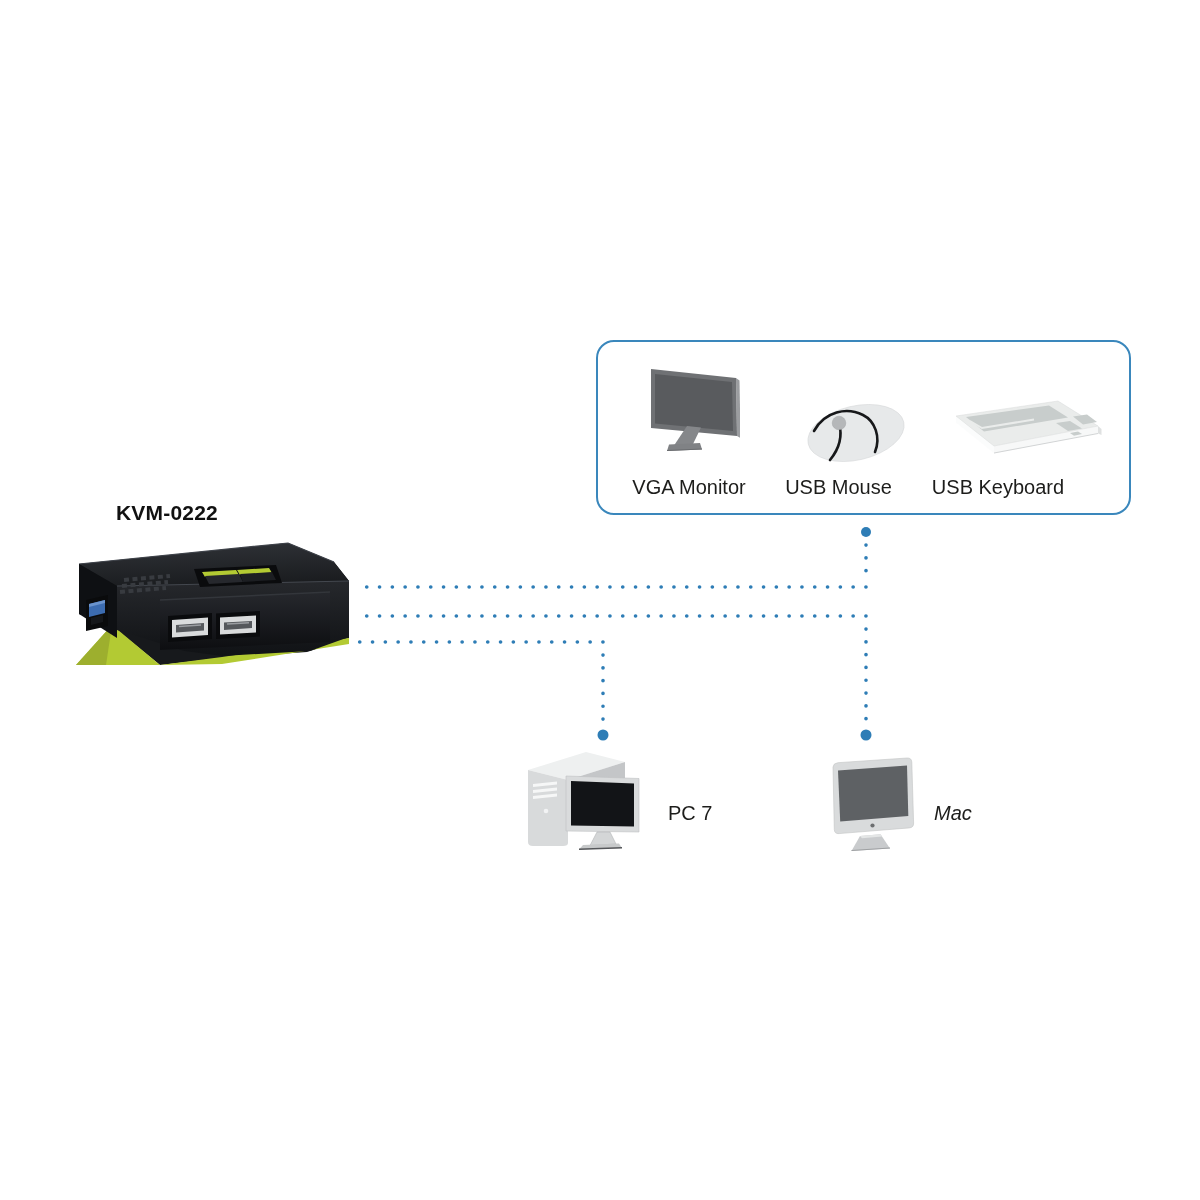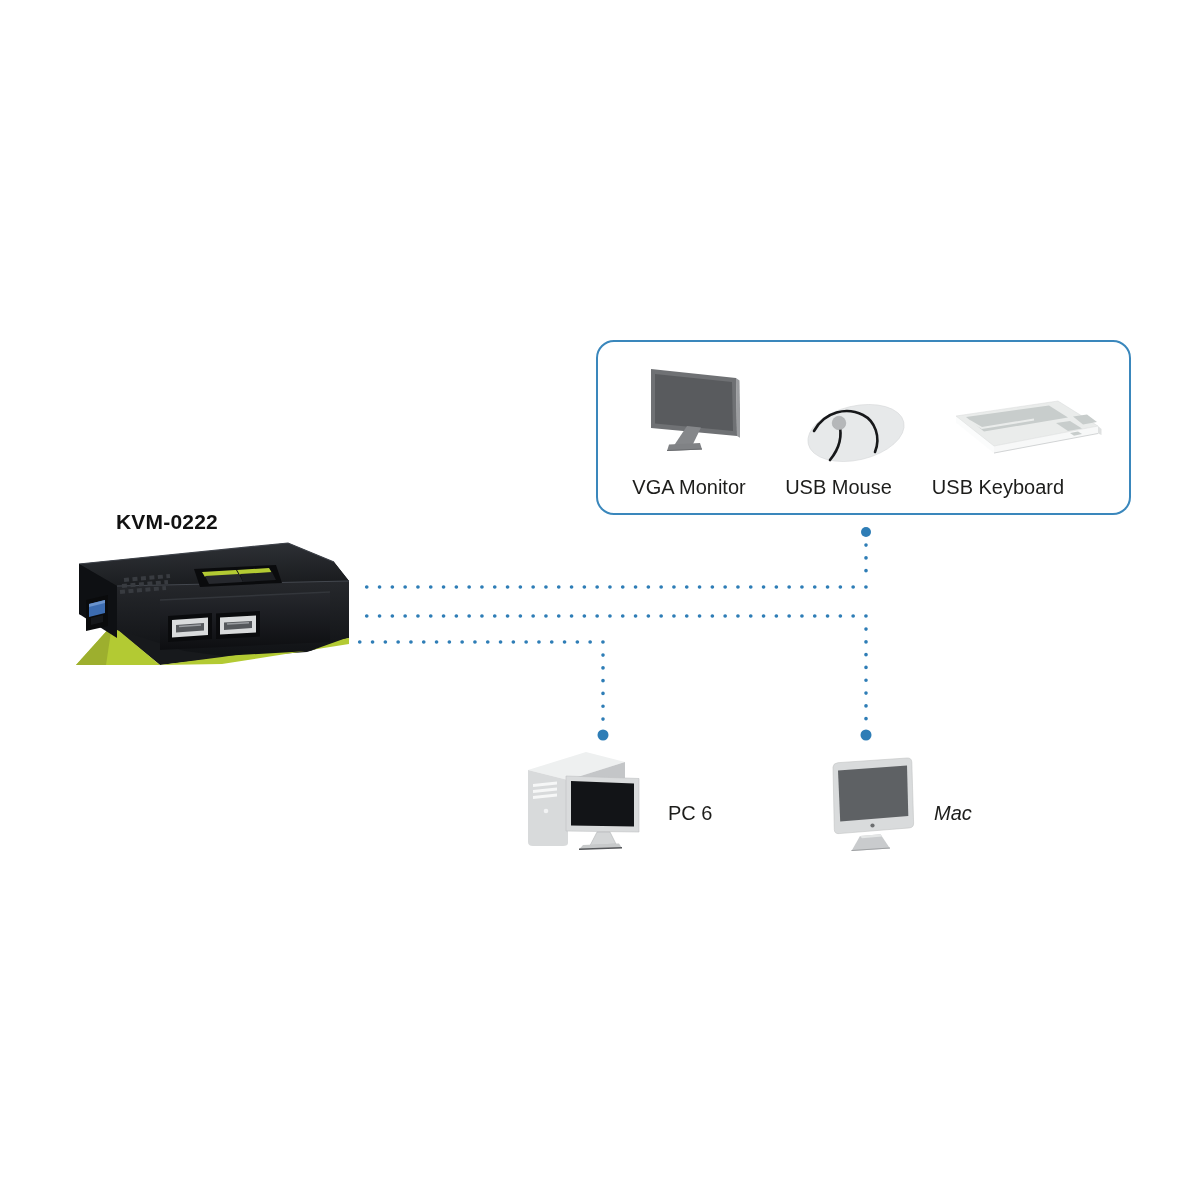--- a/index.html
+++ b/index.html
@@ -23,21 +23,21 @@
     font-size:20px;line-height:22px;color:var(--text,#1d1d1b);white-space:nowrap;
   }
   .item-monitor{left:10px;width:162px;}
   .item-monitor svg{left:36px;top:24px;}
   .item-mouse{left:178px;width:125px;}
   .item-mouse svg{left:27px;top:57px;}
   .item-keyboard{left:310px;width:180px;}
   .item-keyboard svg{left:44px;top:55px;}
   .kvm-label{
     position:absolute;left:116px;top:501px;font-size:21px;font-weight:bold;
-    color:#111;letter-spacing:0.2px;white-space:nowrap;margin-top:9px;
+    color:#111;letter-spacing:0.2px;white-space:nowrap;
   }
   .kvm-device{position:absolute;left:72px;top:538px;width:290px;height:130px;}
   .pc-icon{position:absolute;left:513px;top:746px;width:140px;height:108px;}
   .mac-icon{position:absolute;left:824px;top:756px;width:95px;height:96px;}
   .computer-label{position:absolute;font-size:20px;color:var(--text,#1d1d1b);white-space:nowrap;}
   .pc-label{left:668px;top:802px;}
   .mac-label{left:934px;top:802px;font-style:italic;}
   .green-part{fill:var(--device-green,#b3ca33);}
 </style>
 </head>
@@ -176,21 +176,21 @@
     <path d="M20,38 L44,35.5 L44,38.5 L20,41 Z" fill="#f6f7f7"></path>
     <path d="M20,44 L44,41.5 L44,44.5 L20,47 Z" fill="#f6f7f7"></path>
     <path d="M20,50 L44,47.5 L44,50.5 L20,53 Z" fill="#f6f7f7"></path>
     <circle cx="33" cy="65" r="2.3" fill="#f2f3f4"></circle>
     <path d="M53,30 L126,32.5 L126,86 L53,85 Z" fill="#d9dbdc" stroke="#bfc1c3" stroke-width="0.6"></path>
     <path d="M58,35 L121,37.5 L121,80.5 L58,79.5 Z" fill="#121417"></path>
     <path d="M84,86 L97,86 L103,98 L77,99.5 Z" fill="#d4d6d7" stroke="#a9abad" stroke-width="0.5"></path>
     <path d="M70,99 L106,97.5 L109,102 L66,103.5 Z" fill="#c7c9ca"></path>
     <path d="M66,103.2 L109,101.8" stroke="#55575a" stroke-width="1.4" fill="none"></path>
   </svg>
-  <div class="computer-label pc-label">PC 6</div>
+  <div class="computer-label pc-label">PC 7</div>
 
   <svg class="mac-icon" viewBox="0 0 95 96" xmlns="http://www.w3.org/2000/svg">
     <path d="M9,11 Q9.5,7 14,6.7 L83,2 Q87.5,1.7 87.8,6 L89.6,67 Q89.8,71.5 85.3,71.9 L15,77.6 Q10.5,78 10.3,73.5 Z" fill="#d9dbdc" stroke="#c2c4c5" stroke-width="0.6"></path>
     <path d="M14,14.5 L83,9.5 L84.3,60 L16.2,65.5 Z" fill="#5e6164"></path>
     <circle cx="48.5" cy="69.5" r="2.1" fill="#6c6e70"></circle>
     <path d="M36,80 L56.5,78.2 L66,92.5 L27.5,95 Z" fill="#c9cbcd"></path>
     <path d="M36,80 L56.5,78.2 L58,80.5 L38,82.3 Z" fill="#e4e6e6"></path>
     <path d="M27.5,94.5 L66,92" stroke="#9ea0a2" stroke-width="1.2" fill="none"></path>
   </svg>
   <div class="computer-label mac-label">Mac</div>

